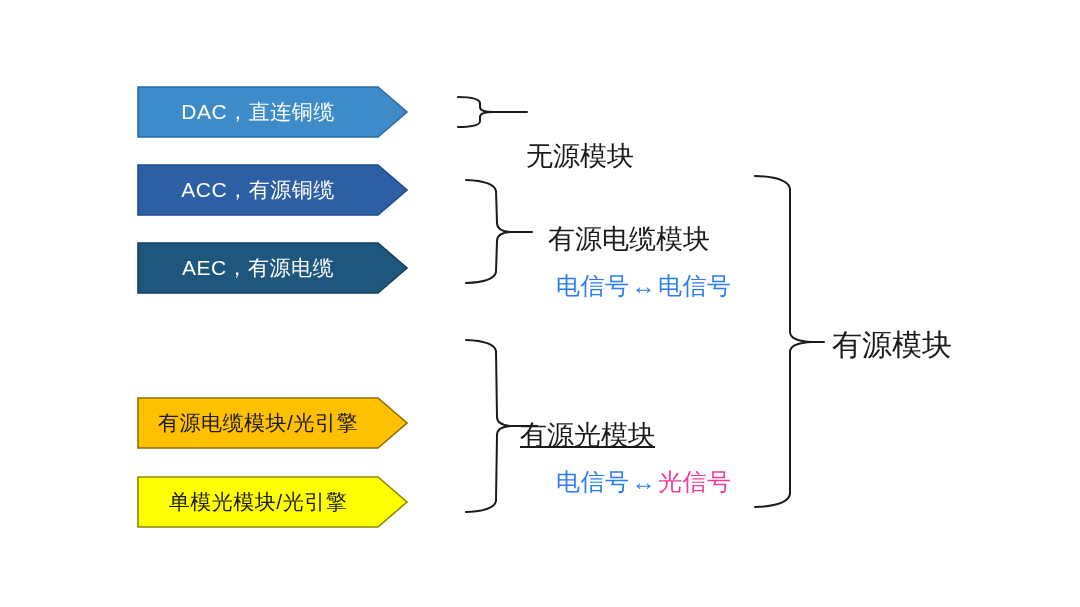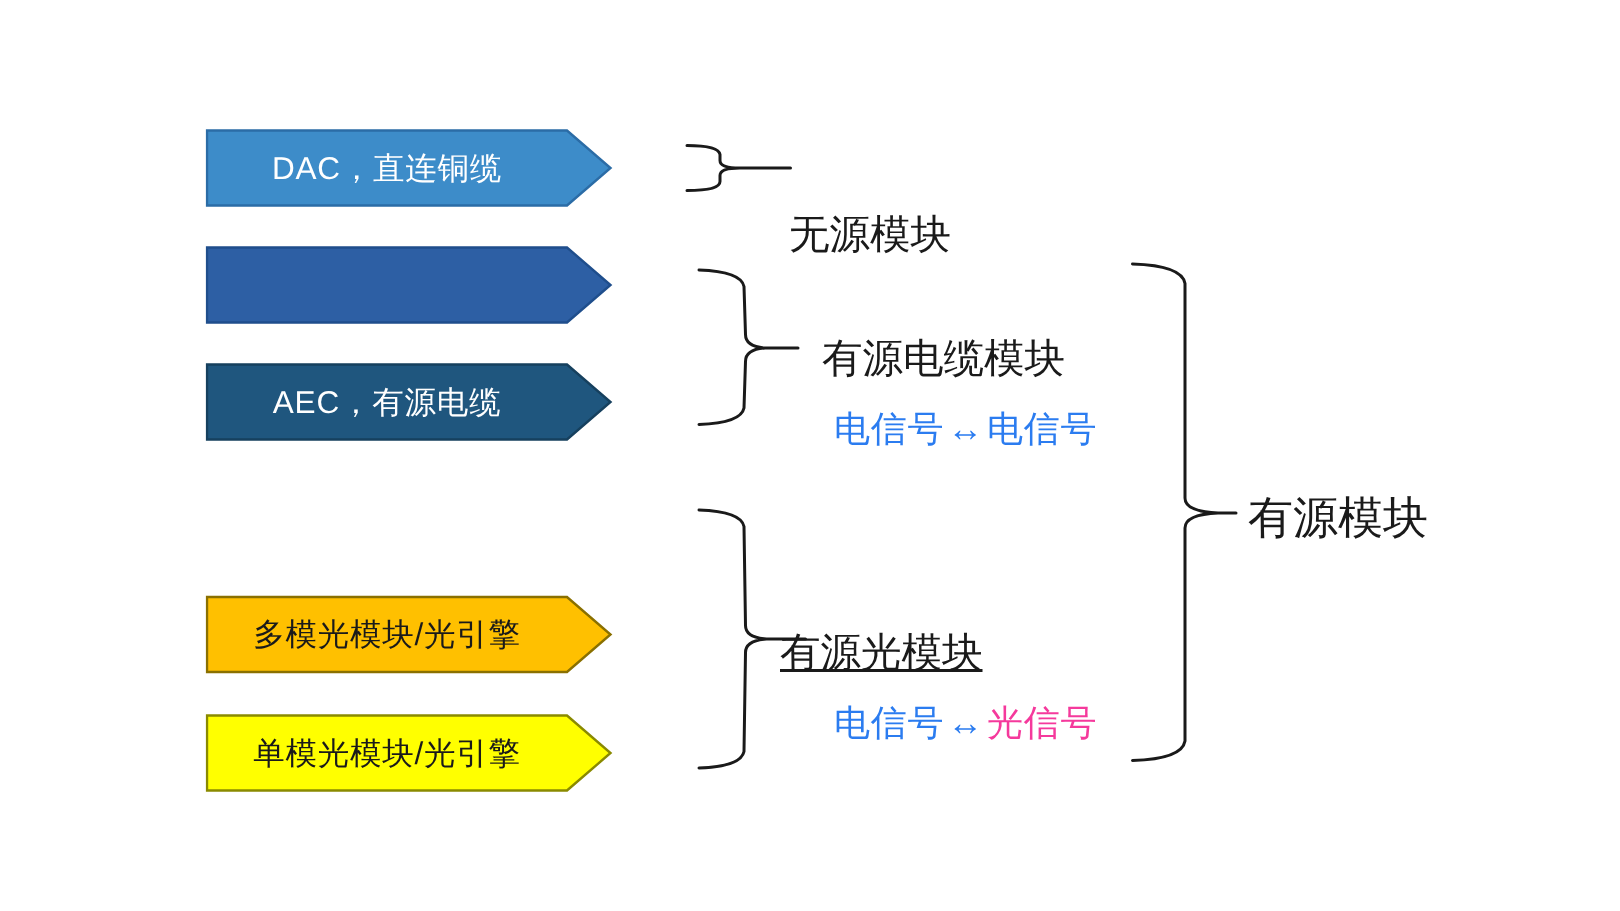--- a/index.html
+++ b/index.html
@@ -44,35 +44,36 @@
     <svg width="272" height="54" viewBox="0 0 272 54">
       <polygon points="1,2 241,2 270,27 241,52 1,52" fill="#3D8CC9" stroke="#2B6CA6"></polygon>
     </svg>
     <span class="banner-label">DAC，直连铜缆</span>
   </div>
 
   <div class="banner b1 light">
     <svg width="272" height="54" viewBox="0 0 272 54">
       <polygon points="1,2 241,2 270,27 241,52 1,52" fill="#2D5FA4" stroke="#1F4E8C"></polygon>
     </svg>
+    <span class="banner-label">ACC，有源铜缆</span>
   </div>
 
   <div class="banner b2 light">
     <svg width="272" height="54" viewBox="0 0 272 54">
       <polygon points="1,2 241,2 270,27 241,52 1,52" fill="#1F567E" stroke="#16405E"></polygon>
     </svg>
     <span class="banner-label">AEC，有源电缆</span>
   </div>
 
 
   <div class="banner b4 dark">
     <svg width="272" height="54" viewBox="0 0 272 54">
       <polygon points="1,2 241,2 270,27 241,52 1,52" fill="#FFC000" stroke="#8A7000"></polygon>
     </svg>
-    <span class="banner-label">多模光模块/光引擎</span>
+    <span class="banner-label">有源电缆模块/光引擎</span>
   </div>
 
   <div class="banner b5 dark">
     <svg width="272" height="54" viewBox="0 0 272 54">
       <polygon points="1,2 241,2 270,27 241,52 1,52" fill="#FFFF00" stroke="#8A8A00"></polygon>
     </svg>
     <span class="banner-label">单模光模块/光引擎</span>
   </div>
 
   <svg class="braces" width="1080" height="607" viewBox="0 0 1080 607">

